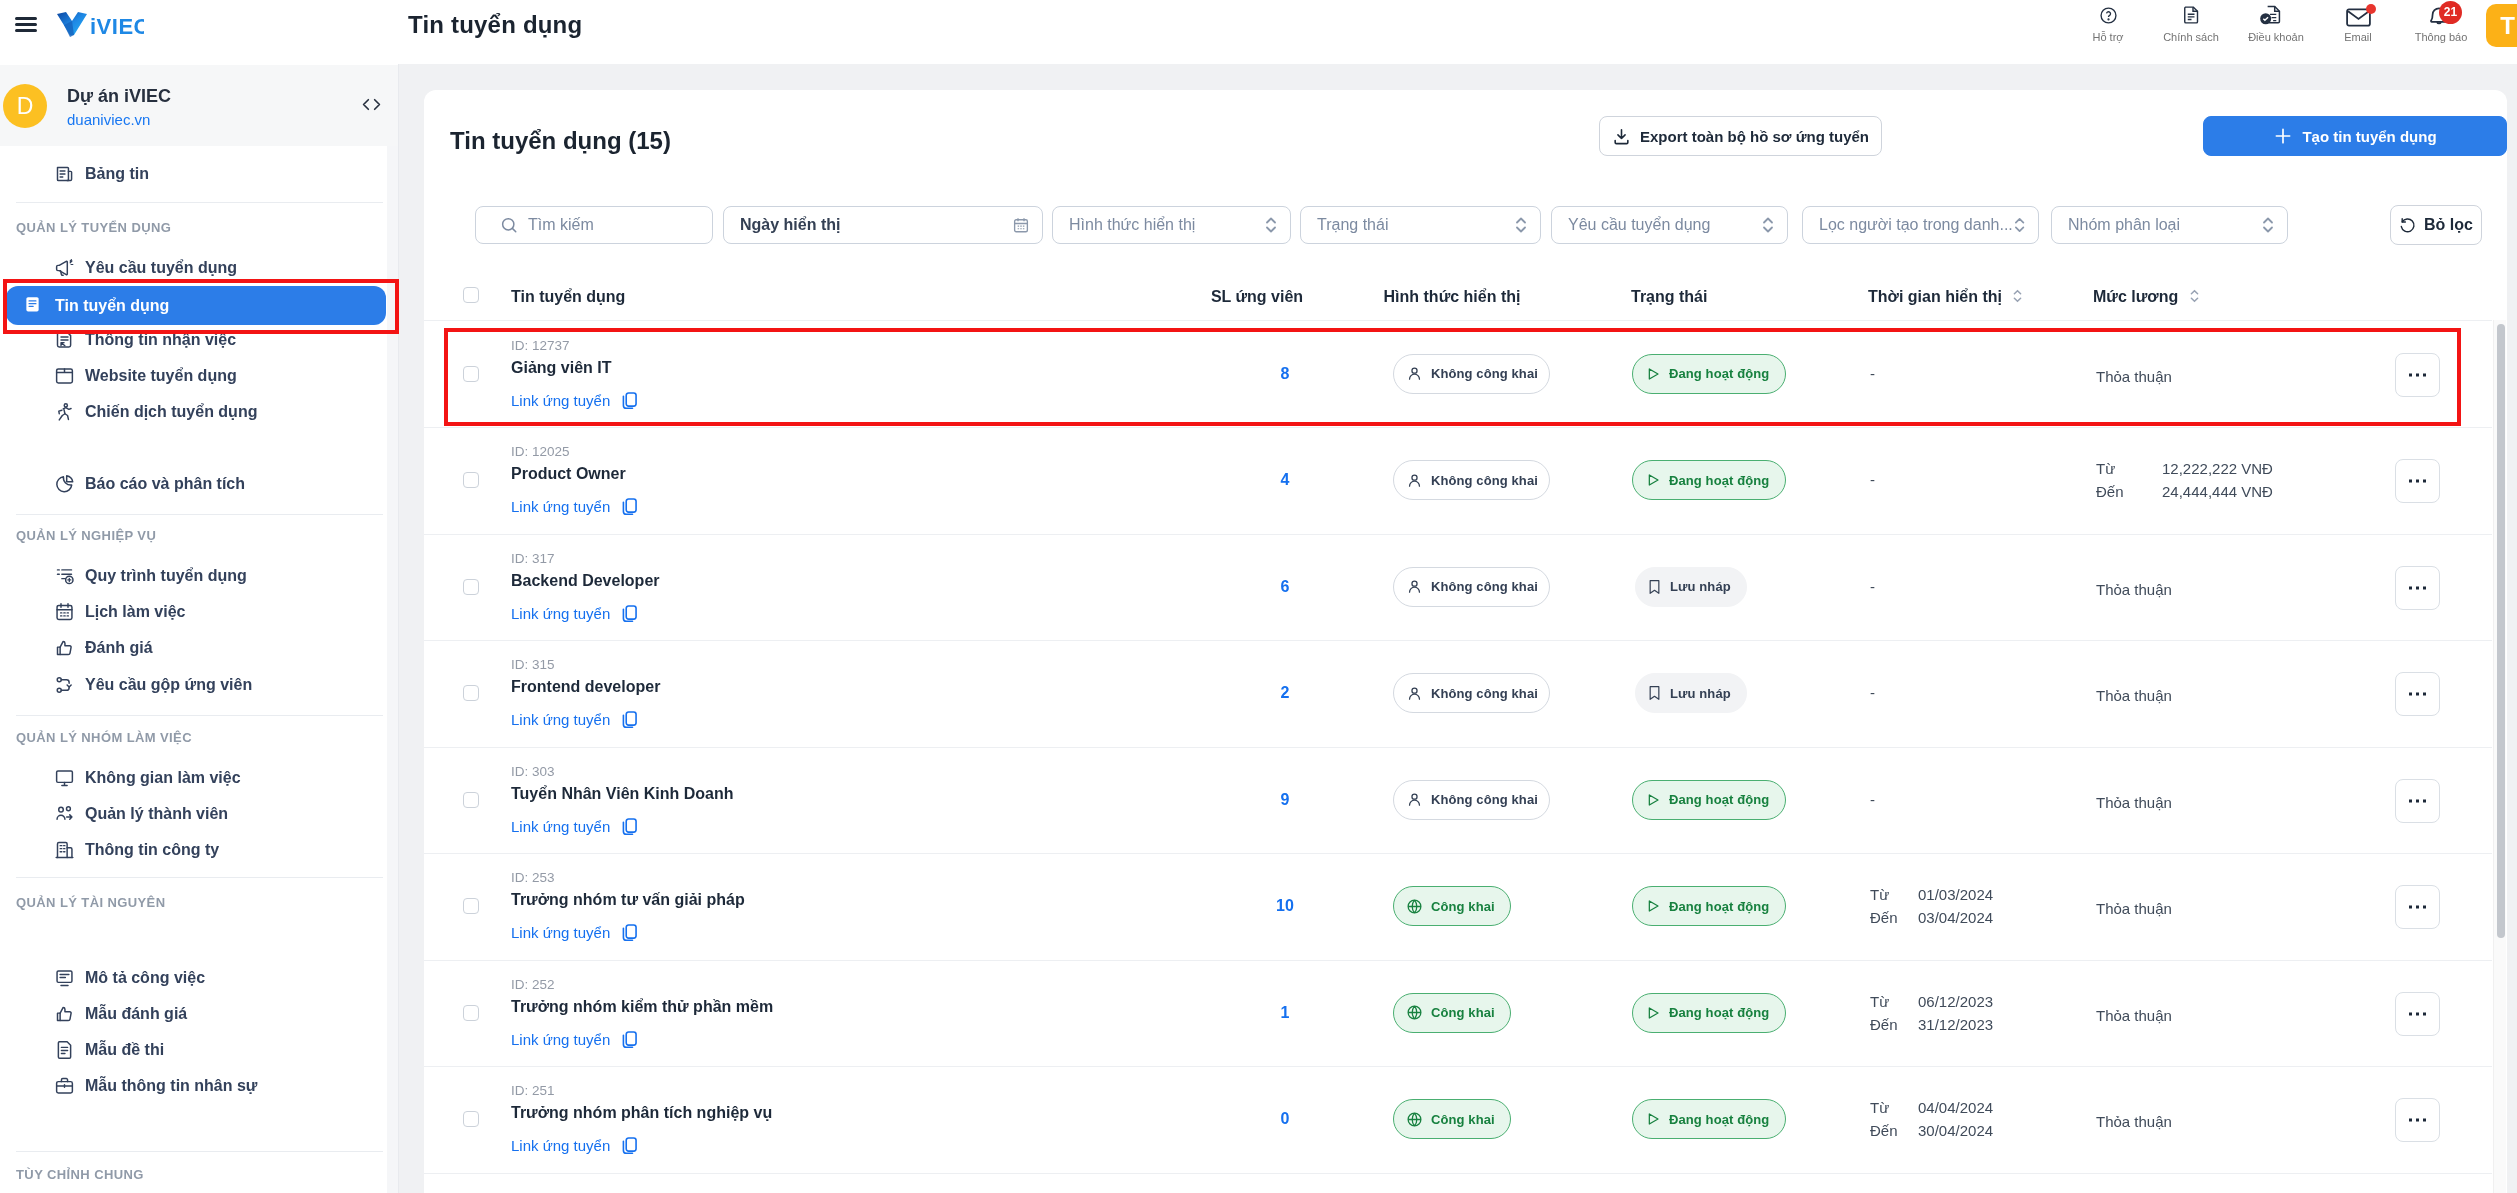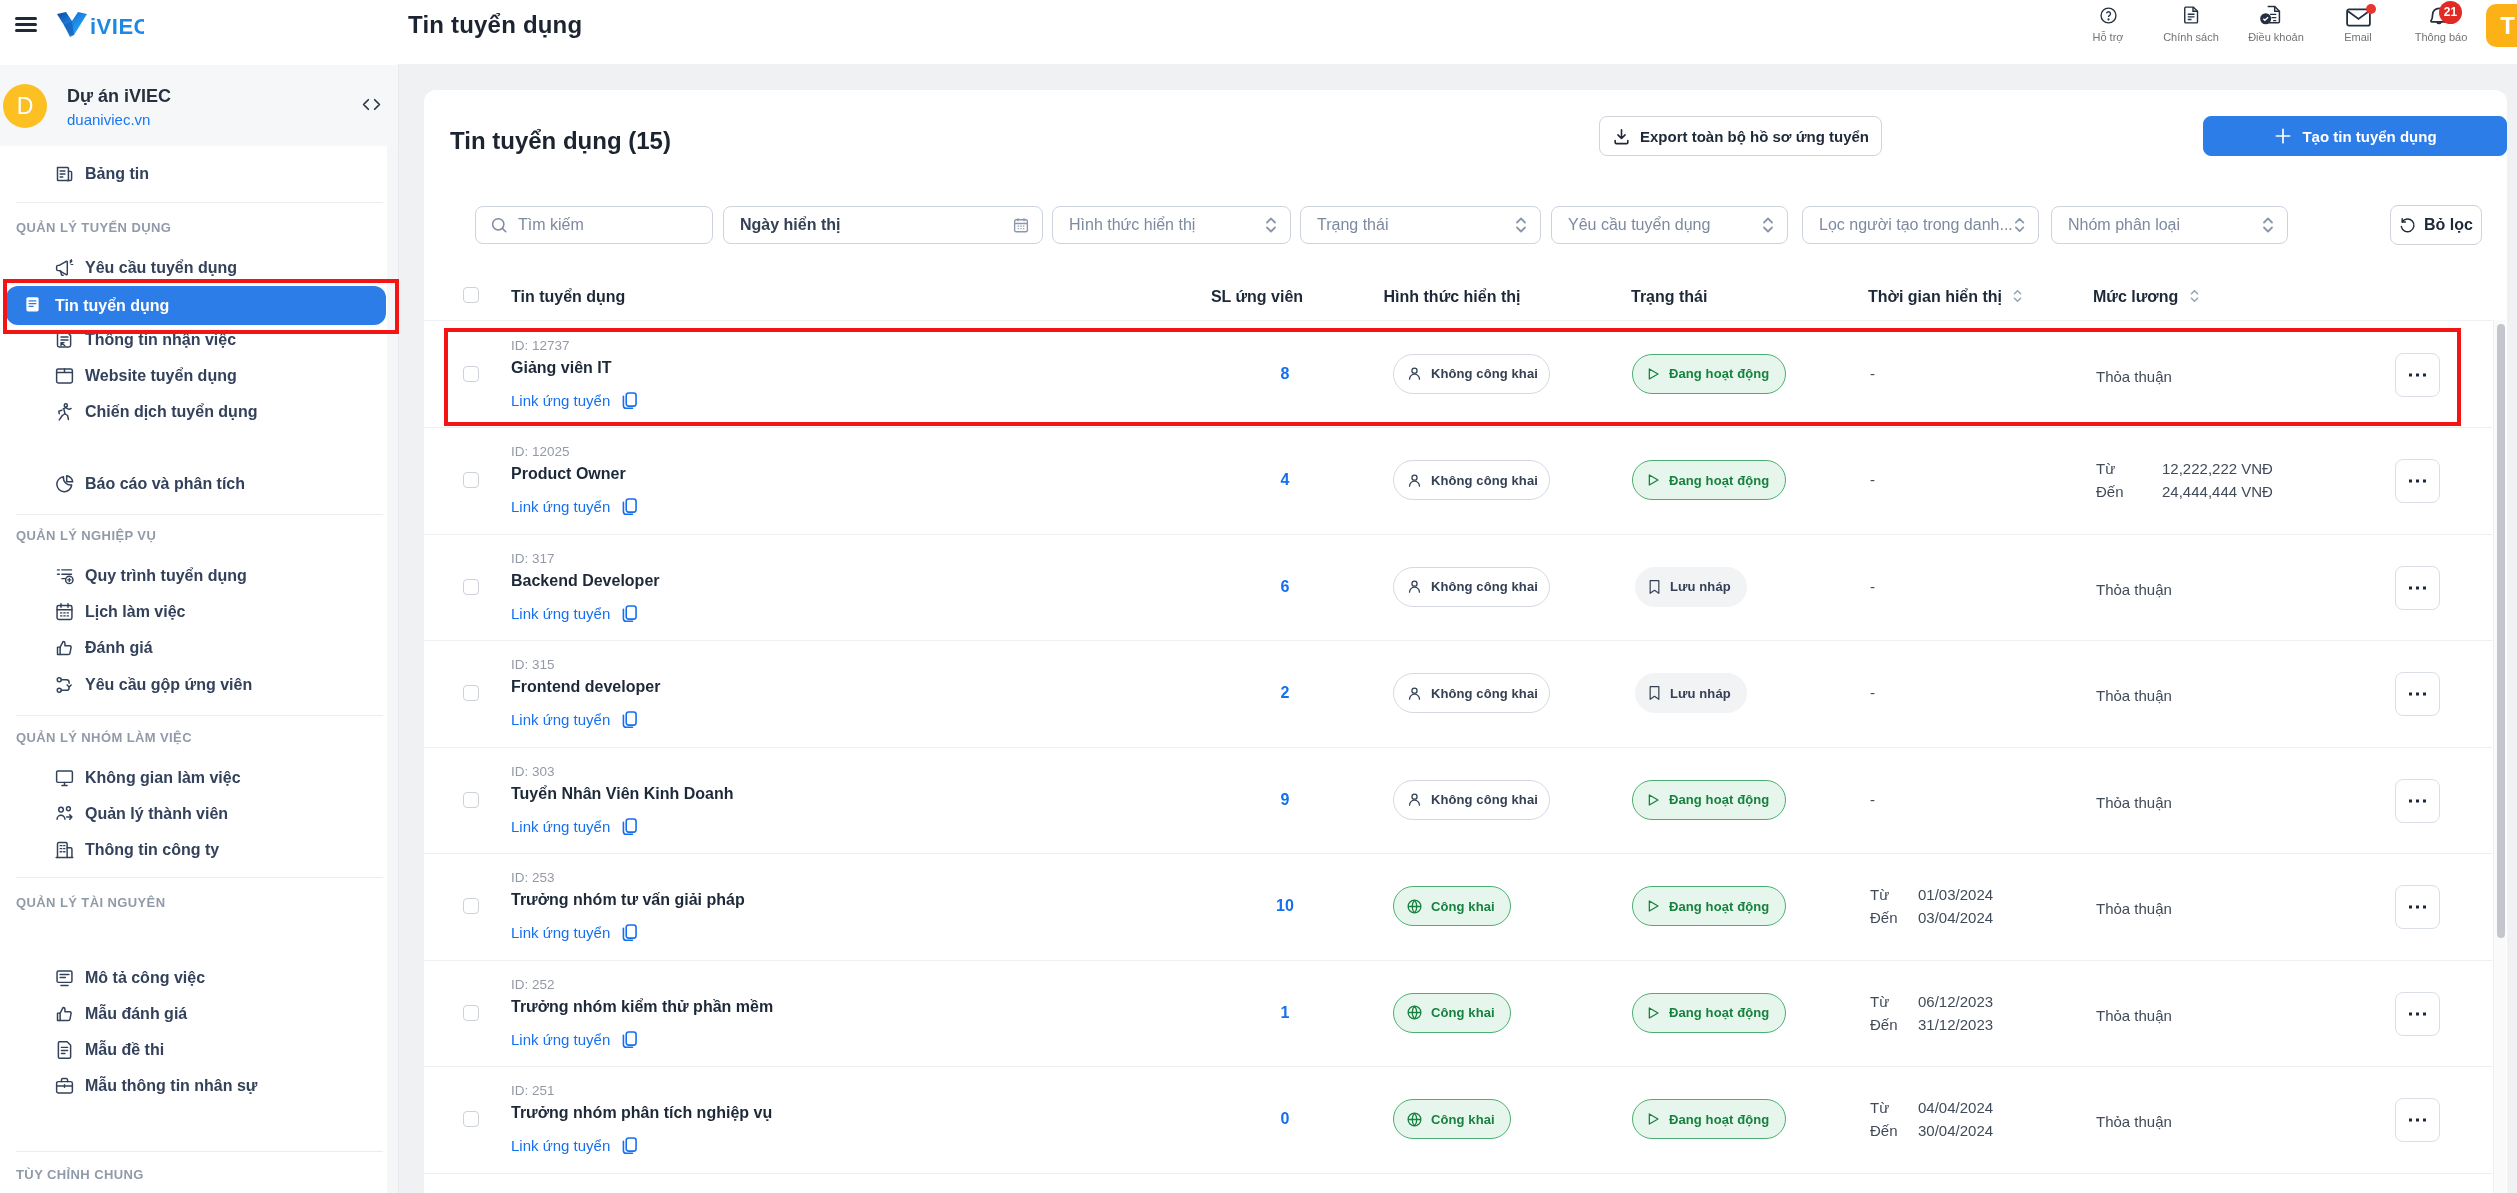--- a/index.html
+++ b/index.html
@@ -282,21 +282,21 @@
         </svg>
       Export toàn bộ hồ sơ ứng tuyển
     </div>
     <div class="btn" style="left:1804px;top:52px;width:304px;background:#2c7de8;border-color:#2c7de8;color:#ffffff;">
       <svg width="20" height="20" viewBox="0 0 24 24" fill="none" stroke="#fff" stroke-width="2" stroke-linecap="round">
           <path d="M12 4v16M4 12h16"></path>
         </svg>
       Tạo tin tuyển dụng
     </div>
 
-    <div class="filter" style="left:76px;width:238px;padding-left:14px;gap:10px;">
+    <div class="filter" style="left:76px;width:238px;padding-left:24px;gap:10px;">
       <svg width="18" height="18" viewBox="0 0 24 24" fill="none" stroke="#7c8aa0" stroke-width="2" stroke-linecap="round">
           <circle cx="11" cy="11" r="7.5"></circle>
           <path d="M16.5 16.5L21 21"></path>
         </svg>
       Tìm kiếm
     </div>
     <div class="filter" style="left:324px;width:320px;padding-left:16px;color:#344054;font-weight:bold;">
       Ngày hiển thị
       <svg class="chev" width="18" height="18" viewBox="0 0 24 24" fill="none" stroke="#8b98ab" stroke-width="1.8">
           <rect x="3.5" y="5" width="17" height="16" rx="2"></rect>

